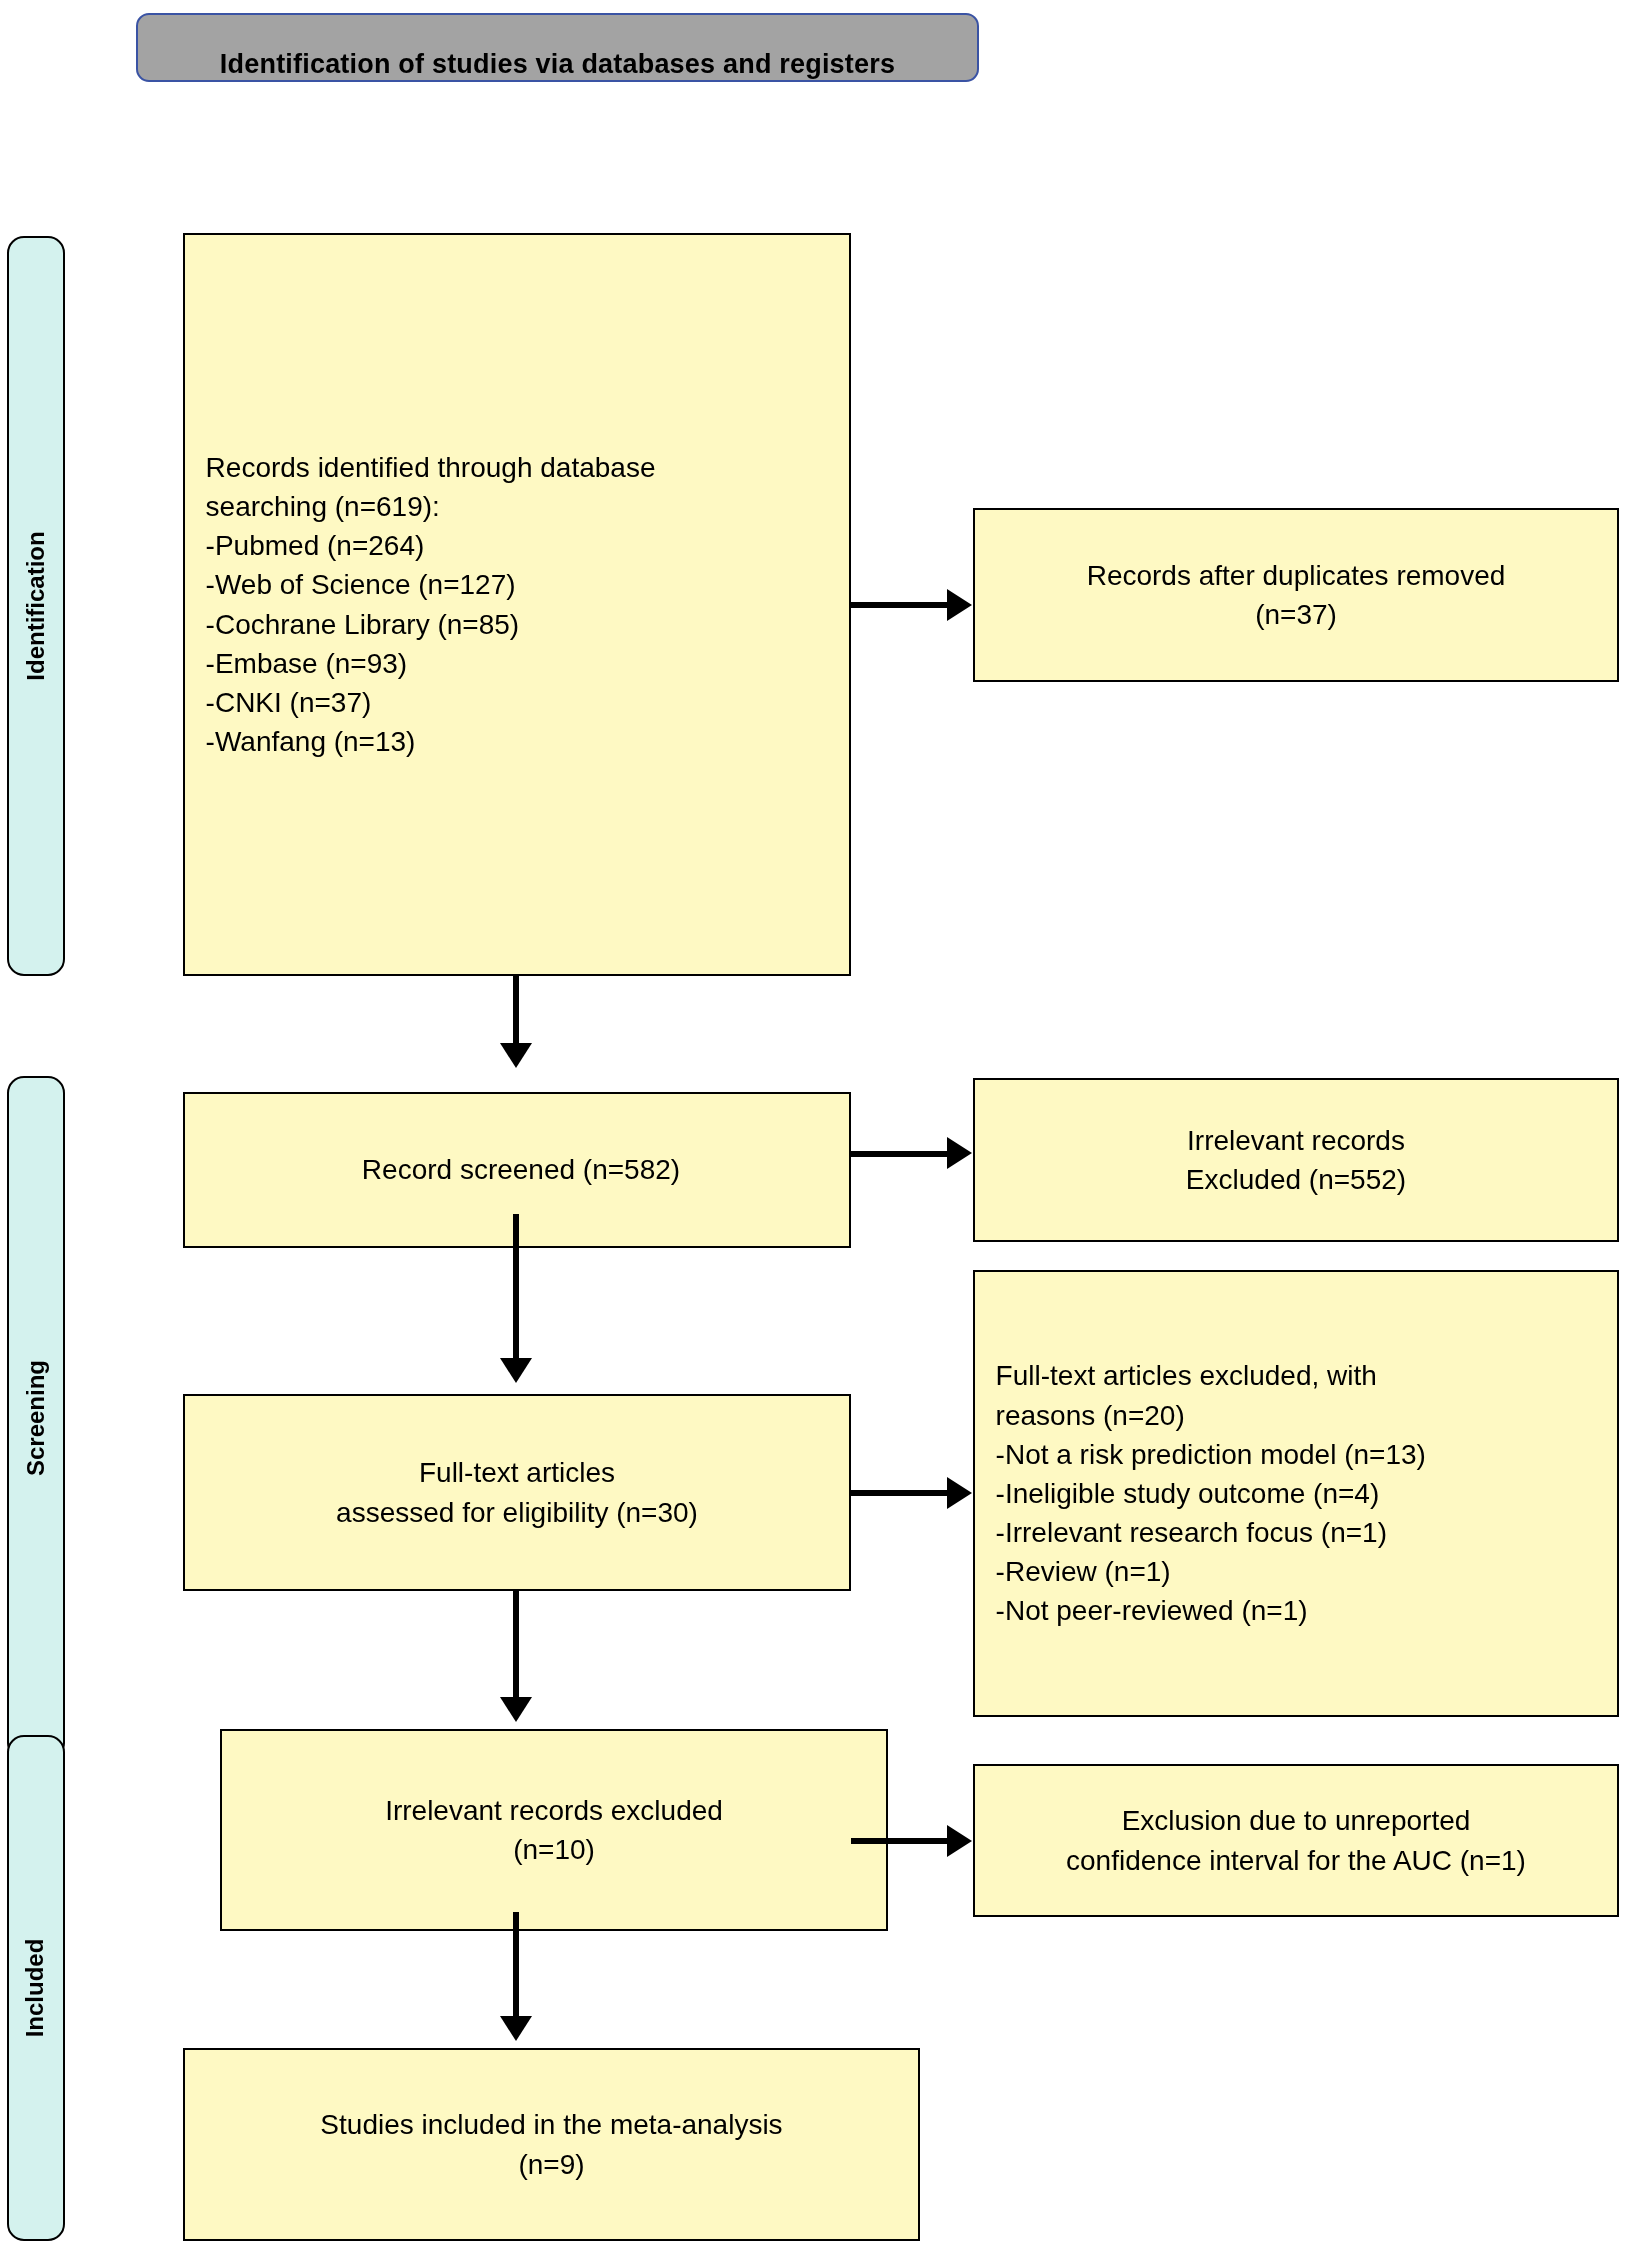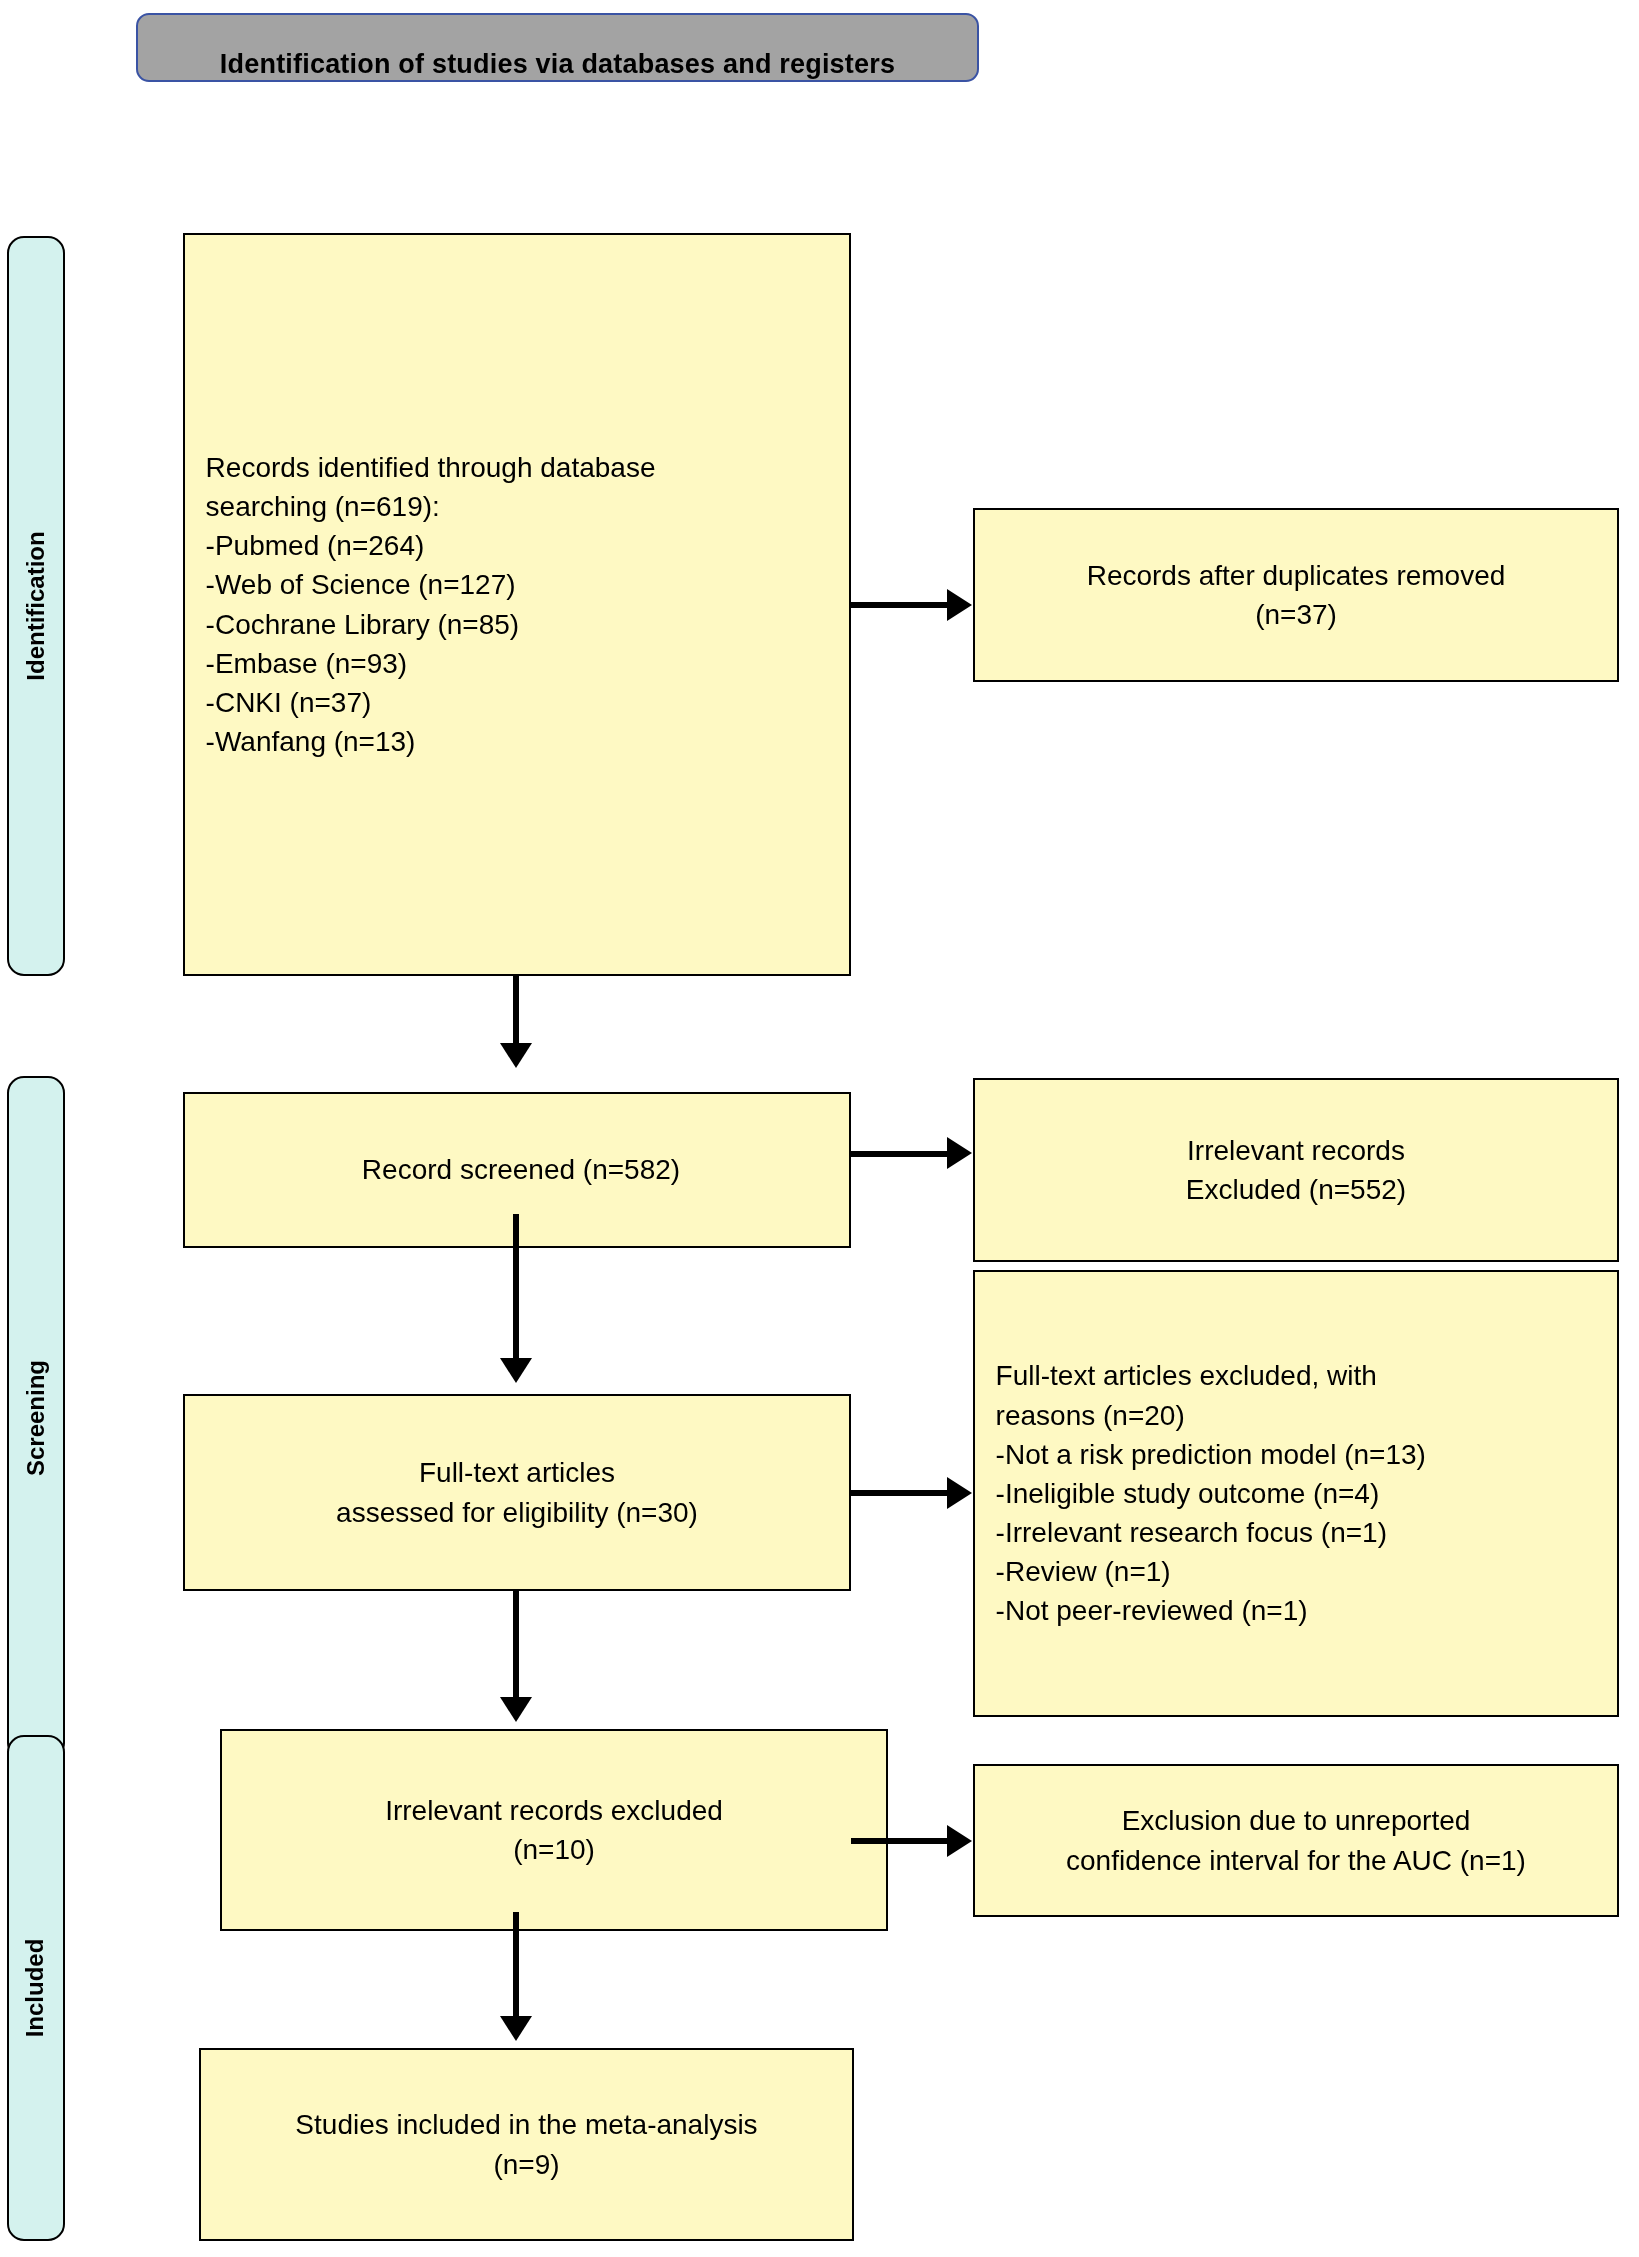--- a/index.html
+++ b/index.html
@@ -139,21 +139,21 @@
   <div class="hline" style="left:851px; top:602px; width:103px; height:5.6px;"></div>
   <div class="arrow-right" style="left:947px; top:589px;"></div>
 
   <div class="vline" style="left:513px; top:976px; width:5.6px; height:73px;"></div>
   <div class="arrow-down" style="left:500px; top:1043px;"></div>
 
   <div class="box center" style="left:183px; top:1092px; width:668px; height:156px;padding-left:8px;">
     <span class="box-text">Record screened (n=582)</span>
   </div>
 
-  <div class="box center" style="left:973px; top:1078px; width:646px; height:184px;">
+  <div class="box center" style="left:973px; top:1078px; width:646px; height:164px;">
     <span class="box-text">Irrelevant records
 Excluded (n=552)</span>
   </div>
 
   <div class="hline" style="left:851px; top:1151px; width:103px; height:5.6px;"></div>
   <div class="arrow-right" style="left:947px; top:1137px;"></div>
 
   <div class="vline" style="left:513px; top:1214px; width:5.6px; height:150px;"></div>
   <div class="arrow-down" style="left:500px; top:1358px;"></div>
 
@@ -187,19 +187,19 @@
     <span class="box-text">Exclusion due to unreported
 confidence interval for the AUC (n=1)</span>
   </div>
 
   <div class="hline" style="left:851px; top:1838px; width:103px; height:5.6px;"></div>
   <div class="arrow-right" style="left:947px; top:1825px;"></div>
 
   <div class="vline" style="left:513px; top:1912px; width:5.6px; height:111px;"></div>
   <div class="arrow-down" style="left:500px; top:2016px;"></div>
 
-  <div class="box center" style="left:183px; top:2048px; width:655px; height:193px;margin-left:16px;">
+  <div class="box center" style="left:183px; top:2048px; width:737px; height:193px;">
     <span class="box-text">Studies included in the meta-analysis
 (n=9)</span>
   </div>
 
 </div>
 
 
 </body></html>

